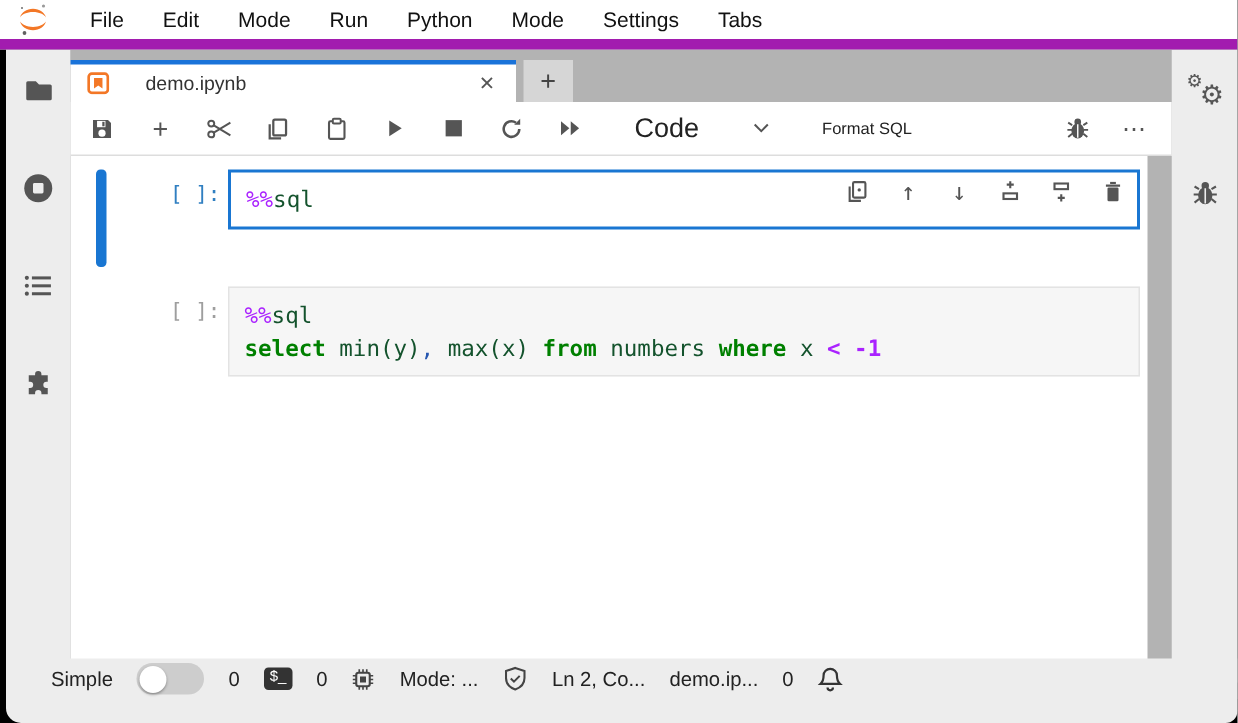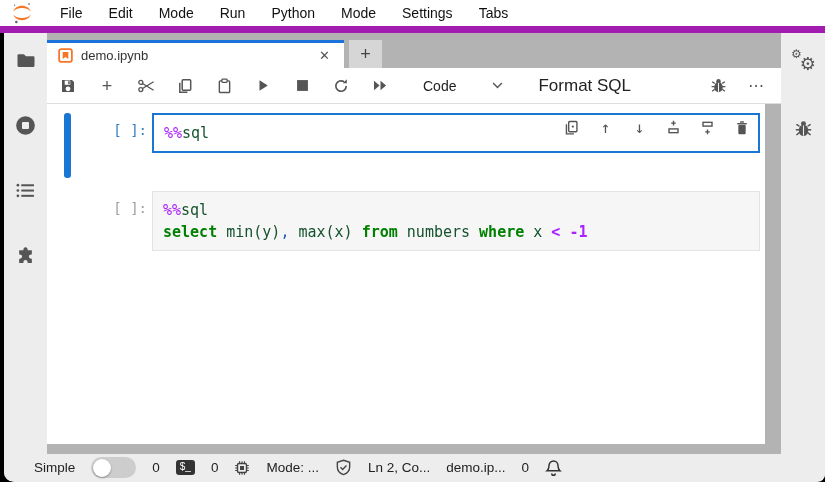--- a/index.html
+++ b/index.html
@@ -43,41 +43,41 @@
   .center {
     position: absolute; top: 0; left: 43px; right: 44px; bottom: 27px;
     background: #b3b3b3; display: flex; flex-direction: column;
   }
 
   
   .tabbar { height: 35px; display: flex; align-items: flex-end; background: #b3b3b3; }
   .tab {
     width: 297px; height: 28px; background: #fff;
     border-top: 3px solid #1a73d9;
-    display: flex; align-items: center; padding: 0 10px 0 11px; gap: 8px;
+    display: flex; align-items: center; padding: 0 10px 0 11px; gap: 24px;
     font-size: 13px; color: #333;
   }
   .tab-title { flex: 1; }
   .tab-close { font-size: 13px; color: #555; padding: 0 4px; }
   .newtab-btn {
     width: 33px; height: 28px; margin-left: 5px; background: #d6d6d6;
     display: flex; align-items: center; justify-content: center;
     font-size: 18px; color: #444;
   }
 
   
   .nb-toolbar {
     height: 36px; background: #fff; border-bottom: 1px solid #ddd;
     display: flex; align-items: center; padding: 0 16px 0 12px; gap: 21px;
     flex: 0 0 auto;
   }
   .tb-btn { width: 18px; height: 18px; display: flex; align-items: center; justify-content: center; color: #555; }
   .tb-text { font-size: 18px; color: #555; line-height: 18px; }
-  .celltype { display: flex; align-items: center; gap: 36px; margin-left: 13px; font-size: 14px; color: #222; }
-  .format-sql { font-size: 17px; color: #222; margin-left: 14px; }
+  .celltype { display: flex; align-items: center; gap: 36px; margin-left: 13px; font-size: 18px; color: #222; }
+  .format-sql { font-size: 11px; color: #222; margin-left: 14px; }
   .tb-spacer { flex: 1; }
   .ellipsis-btn { font-size: 16px; color: #555; letter-spacing: 1px; }
 
   
   .nb-content-frame { flex: 1; background: #b3b3b3; position: relative; }
   .nb-content {
     position: absolute; top: 0; left: 0; right: 16px; bottom: 11px;
     background: #fff; position: absolute; overflow: hidden;
   }
 
@@ -107,21 +107,21 @@
 
   .cell-toolbar {
     position: absolute; top: 4px; right: 8px;
     display: flex; align-items: center; gap: 17px; background: transparent;
   }
   .ct-btn { width: 17px; height: 17px; display: flex; align-items: center; justify-content: center; color: #555; }
   .arrow-glyph { font-size: 16px; color: #555; line-height: 17px; }
 
   
   .statusbar {
-    position: absolute; left: 0; right: 0; bottom: 1px; height: 27px;
+    position: absolute; left: 0; right: 0; bottom: 16px; height: 27px;
     background: #ededed; display: flex; align-items: center;
     padding: 0 22px 0 30px; gap: 16px; font-size: 13.5px; color: #222;
   }
   .toggle { width: 45px; height: 21px; background: #cdcdcd; border-radius: 11px; position: relative; }
   .toggle-knob {
     position: absolute; left: 2px; top: 1.5px; width: 18px; height: 18px;
     background: #fff; border-radius: 50%; box-shadow: 0 1px 2px rgba(0,0,0,.35);
   }
   .term-badge {
     background: #333; color: #fff; border-radius: 3px;

